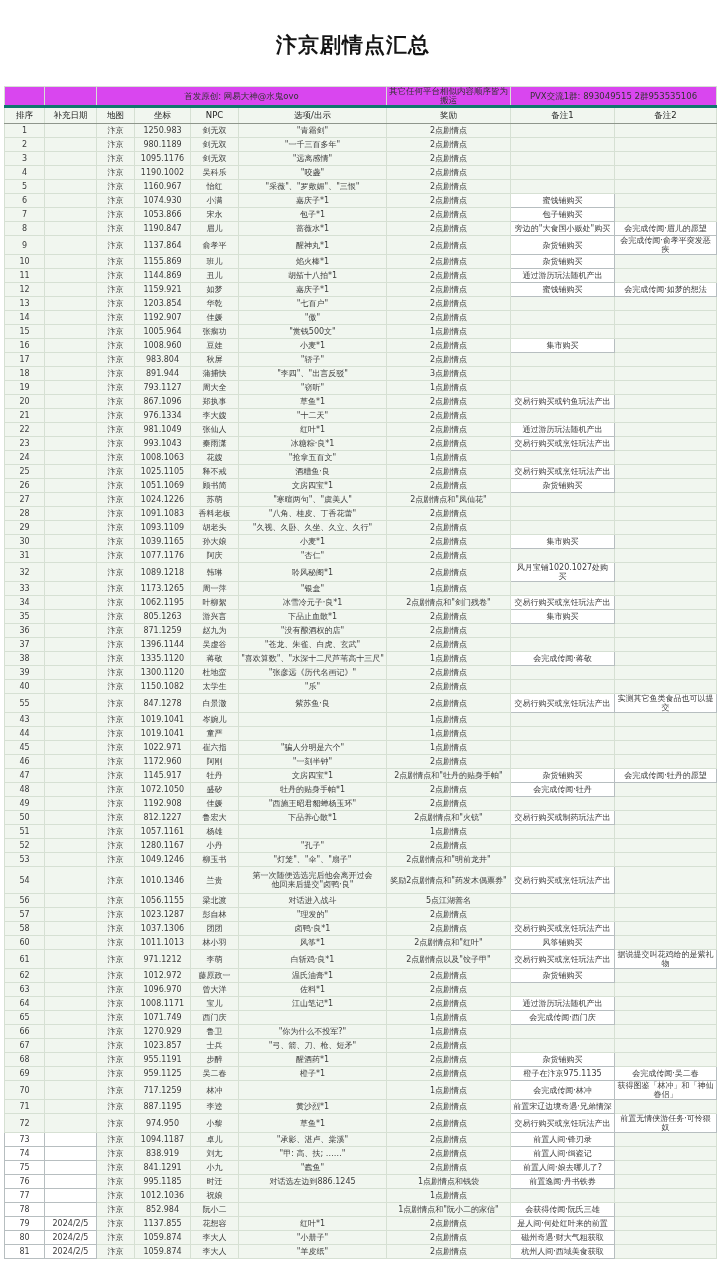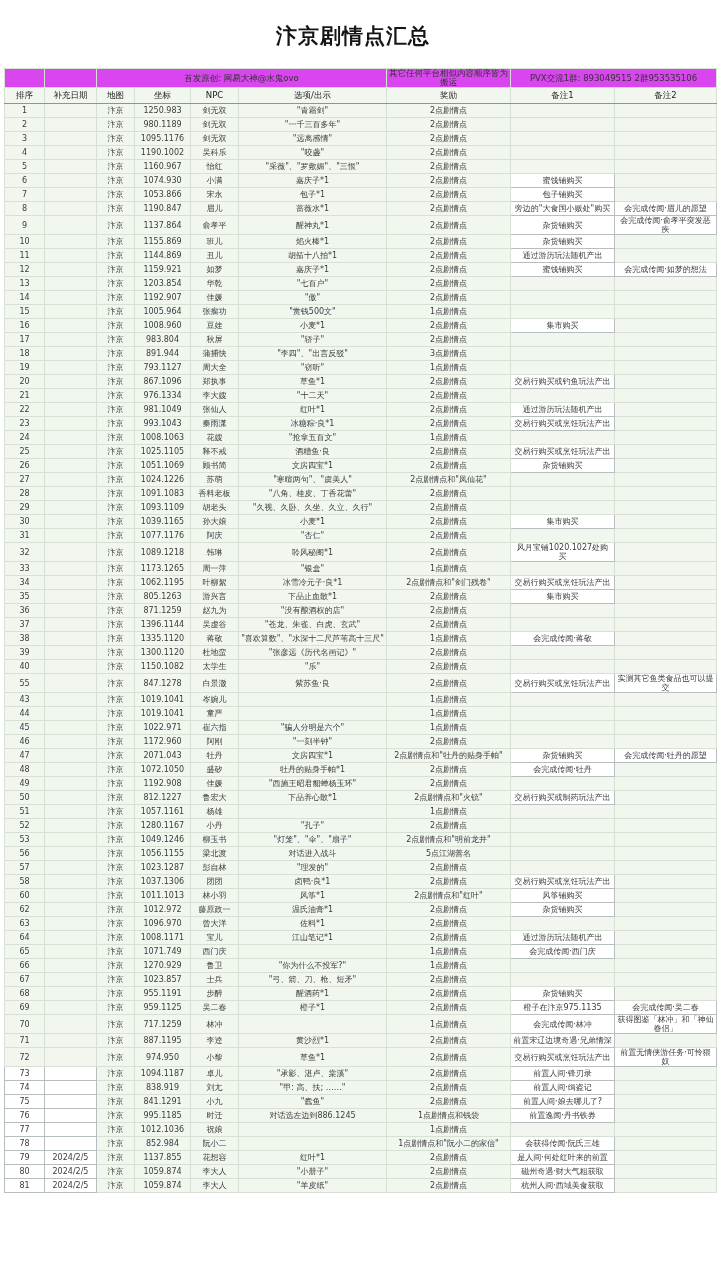--- a/index.html
+++ b/index.html
@@ -1,25 +1,25 @@
 <!DOCTYPE html>
 <html><head>
 <meta charset="utf-8">
 <style>
   html,body{margin:0;padding:0;background:#fff;}
   body{width:720px;height:1288px;font-family:"DejaVu Sans","Liberation Sans",sans-serif;color:#333;}
   .page{width:720px;}
-  h1.title{margin:8px;padding:14px 14px 10px 0;text-align:center;font-size:21px;font-weight:bold;color:#151515;letter-spacing:1px;}
+  h1.title{margin:17px;padding:14px 14px 10px 0;text-align:center;font-size:21px;font-weight:bold;color:#151515;letter-spacing:1px;}
   table{border-collapse:collapse;table-layout:fixed;width:712px;margin:0 4px;}
   col.c-order{width:40px;} col.c-date{width:52px;} col.c-map{width:38px;} col.c-coord{width:56px;}
   col.c-npc{width:48px;} col.c-opt{width:148px;} col.c-reward{width:124px;} col.c-note1{width:104px;} col.c-note2{width:102px;}
   td{border:1px solid #d6e0d3;background:#f1f6ef;font-size:8px;line-height:9px;height:13px;
      text-align:center;vertical-align:middle;padding:0 2px;overflow:hidden;color:#3c3c3c;white-space:pre-line;word-break:break-all;}
   tr.info-row td{height:15px;font-size:8.5px;color:#333;background:#d946ef;}
-  tr.header-row td{height:15px;font-size:8.5px;color:#222;border-top:1px solid #0f766e;border-bottom:1px solid #8f968c;background:#f1f6ef;}
+  tr.header-row td{height:15px;font-size:8.5px;color:#222;border-top:3px solid #0f766e;border-bottom:1px solid #8f968c;background:#f1f6ef;}
   td.w{background:#ffffff;border-color:#b7bec0;}
   td.tall{height:26px;}
 </style>
 </head>
 <body>
 
 <div class="page">
   <h1 class="title">汴京剧情点汇总</h1>
 
   <table>
@@ -546,21 +546,21 @@
           <td>阿刚</td>
           <td>"一刻半钟"</td>
           <td>2点剧情点</td>
           <td></td>
           <td></td>
         </tr>
         <tr>
           <td>47</td>
           <td></td>
           <td>汴京</td>
-          <td>2071.043</td>
+          <td>1145.917</td>
           <td>牡丹</td>
           <td>文房四宝*1</td>
           <td>2点剧情点和"牡丹的贴身手帕"</td>
           <td class="w">杂货铺购买</td>
           <td class="w">会完成传闻·牡丹的愿望</td>
         </tr>
         <tr>
           <td>48</td>
           <td></td>
           <td>汴京</td>
@@ -620,20 +620,32 @@
           <td></td>
           <td>汴京</td>
           <td>1049.1246</td>
           <td>柳玉书</td>
           <td>"灯笼"、"伞"、"扇子"</td>
           <td>2点剧情点和"明前龙井"</td>
           <td></td>
           <td></td>
         </tr>
         <tr>
+          <td>54</td>
+          <td></td>
+          <td>汴京</td>
+          <td>1010.1346</td>
+          <td>兰贵</td>
+          <td class="tall">第一次随便选选完后他会离开过会
+他回来后提交"卤鸭·良"</td>
+          <td>奖励2点剧情点和"药发木偶票券"</td>
+          <td class="w">交易行购买或烹饪玩法产出</td>
+          <td></td>
+        </tr>
+        <tr>
           <td>56</td>
           <td></td>
           <td>汴京</td>
           <td>1056.1155</td>
           <td>梁北渡</td>
           <td>对话进入战斗</td>
           <td>5点江湖善名</td>
           <td></td>
           <td></td>
         </tr>
@@ -664,20 +676,31 @@
           <td></td>
           <td>汴京</td>
           <td>1011.1013</td>
           <td>林小羽</td>
           <td>风筝*1</td>
           <td>2点剧情点和"红叶"</td>
           <td class="w">风筝铺购买</td>
           <td></td>
         </tr>
         <tr>
+          <td>61</td>
+          <td></td>
+          <td>汴京</td>
+          <td>971.1212</td>
+          <td>李萌</td>
+          <td>白斩鸡·良*1</td>
+          <td>2点剧情点以及"饺子甲"</td>
+          <td class="w">交易行购买或烹饪玩法产出</td>
+          <td class="w">据说提交叫花鸡给的是紫礼物</td>
+        </tr>
+        <tr>
           <td>62</td>
           <td></td>
           <td>汴京</td>
           <td>1012.972</td>
           <td>藤原政一</td>
           <td>温氏油膏*1</td>
           <td>2点剧情点</td>
           <td class="w">杂货铺购买</td>
           <td></td>
         </tr>

